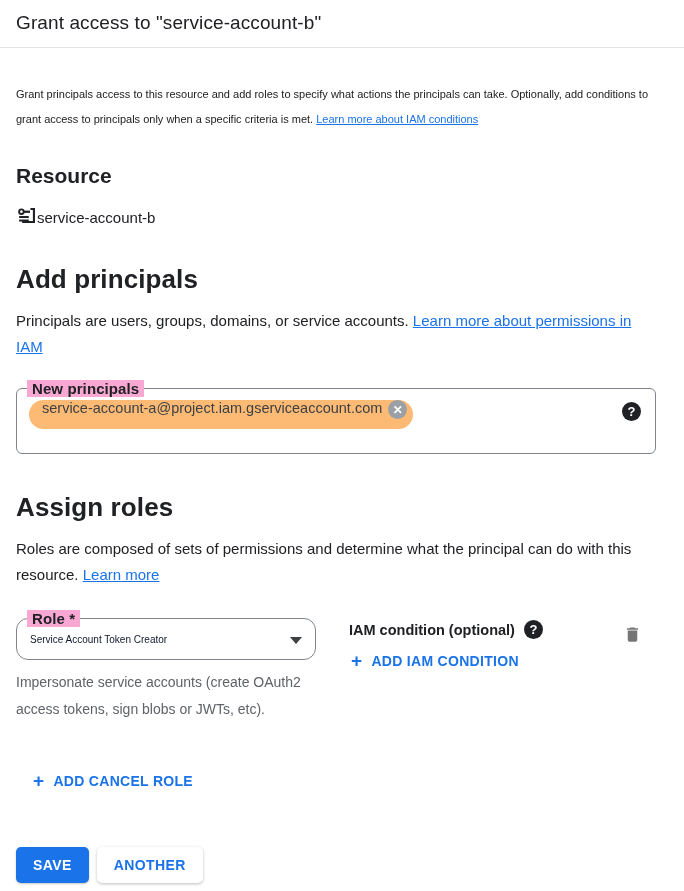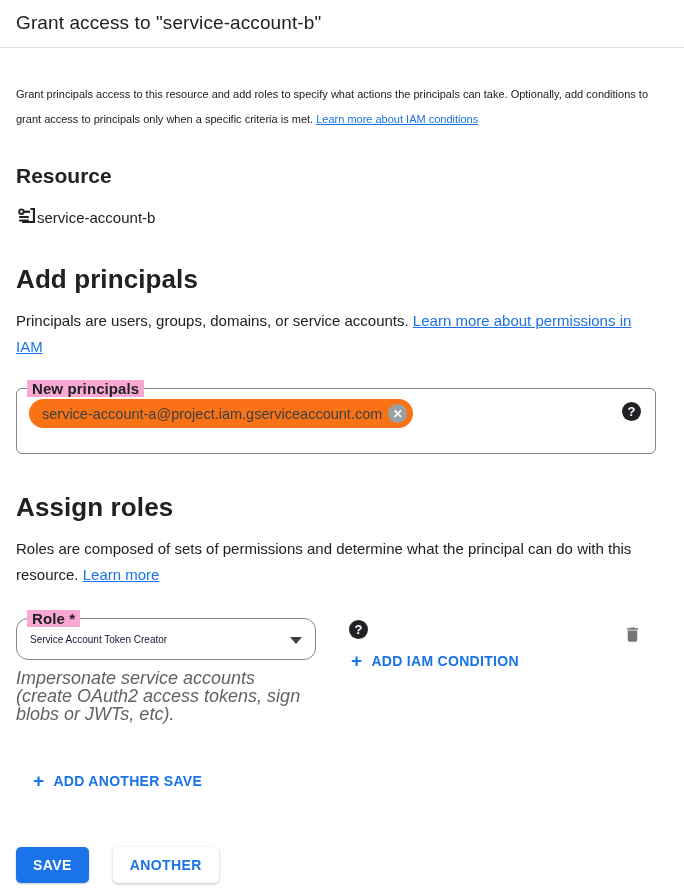--- a/index.html
+++ b/index.html
@@ -39,23 +39,23 @@
     left: 10px;
     background: #f9a8d4;
     padding: 0 5px;
     font-size: 15px;
     font-weight: 700;
     color: #202124;
     letter-spacing: 0.1px;
   }
   .chip {
     display: inline-flex;
-    align-items: center;
+    align-items: flex-start;
     gap: 6px;
-    background: #f97316;
+    background: #fdba74;
     border-radius: 15px;
     height: 29px;
     padding: 0 6px 0 13px;
     font-size: 14.5px;
     color: #3c4043;
     max-width: 100%;
   }
   .chip-close {
     width: 19px; height: 19px;
     border-radius: 50%;
@@ -96,21 +96,21 @@
     cursor: pointer;
   }
   .select-value { font-size: 10px; color: #0f172a; white-space: nowrap; }
   .select-arrow {
     position: absolute; right: 13px; top: 18px;
     width: 0; height: 0;
     border-left: 6px solid transparent;
     border-right: 6px solid transparent;
     border-top: 7px solid #3c4043;
   }
-  .role-desc { margin-top: 9px; font-size: 18px; line-height: 18px; color: #5f6368; font-style: italic; }
+  .role-desc { margin-top: 9px; font-size: 14px; line-height: 27px; color: #5f6368; }
 
   .condition-col { margin-left: 33px; flex: 1 1 auto; }
   .condition-label-row { display: flex; align-items: center; gap: 9px; margin-top: 2px; }
   .condition-label { font-size: 14.5px; font-weight: 700; color: #202124; }
   .text-button {
     display: inline-flex;
     align-items: center;
     gap: 9px;
     color: #1a73e8;
     font-size: 14px;
@@ -122,21 +122,21 @@
     font-family: "Liberation Sans", sans-serif;
   }
   .plus-glyph { font-size: 19px; font-weight: 700; line-height: 1; }
   .add-condition-btn { margin-top: 12px; margin-left: 2px; }
 
   .trash-col { flex: 0 0 auto; margin-left: auto; padding: 6px 14px 0 0; }
   .trash-btn { background: none; border: none; cursor: pointer; padding: 0; }
 
   .add-role-btn { margin-top: 48px; margin-left: 17px; }
 
-  .actions { margin-top: 57px; display: flex; align-items: center; gap: 24px; }
+  .actions { margin-top: 57px; display: flex; align-items: center; gap: 8px; }
   .btn {
     font-family: "Liberation Sans", sans-serif;
     font-size: 14px;
     font-weight: 700;
     letter-spacing: 0.4px;
     border-radius: 5px;
     padding: 10px 17px;
     cursor: pointer;
     border: none;
   }
@@ -192,20 +192,21 @@
       <div class="select-field">
         <span class="field-label">Role *</span>
         <span class="select-value">Service Account Token Creator</span>
         <span class="select-arrow"></span>
       </div>
       <p class="role-desc">Impersonate service accounts (create OAuth2 access tokens, sign blobs or JWTs, etc).</p>
     </div>
 
     <div class="condition-col">
       <div class="condition-label-row">
+        <span class="condition-label">IAM condition (optional)</span>
         <span class="help-icon">?</span>
       </div>
       <button class="text-button add-condition-btn">
         <span class="plus-glyph">+</span>
         <span>ADD IAM CONDITION</span>
       </button>
     </div>
 
     <div class="trash-col">
       <button class="trash-btn">
@@ -213,21 +214,21 @@
           <svg width="19" height="21" viewBox="0 0 24 24">
             <path fill="#757575" d="M6 19c0 1.1.9 2 2 2h8c1.1 0 2-.9 2-2V7H6v12zM19 4h-3.5l-1-1h-5l-1 1H5v2h14V4z"></path>
           </svg>
         </span>
       </button>
     </div>
   </div>
 
   <button class="text-button add-role-btn">
     <span class="plus-glyph">+</span>
-    <span>ADD ANOTHER SAVE</span>
+    <span>ADD CANCEL ROLE</span>
   </button>
 
   <div class="actions">
     <button class="btn btn-primary">SAVE</button>
     <button class="btn btn-secondary">ANOTHER</button>
   </div>
 
 </div>
 
 </body></html>

